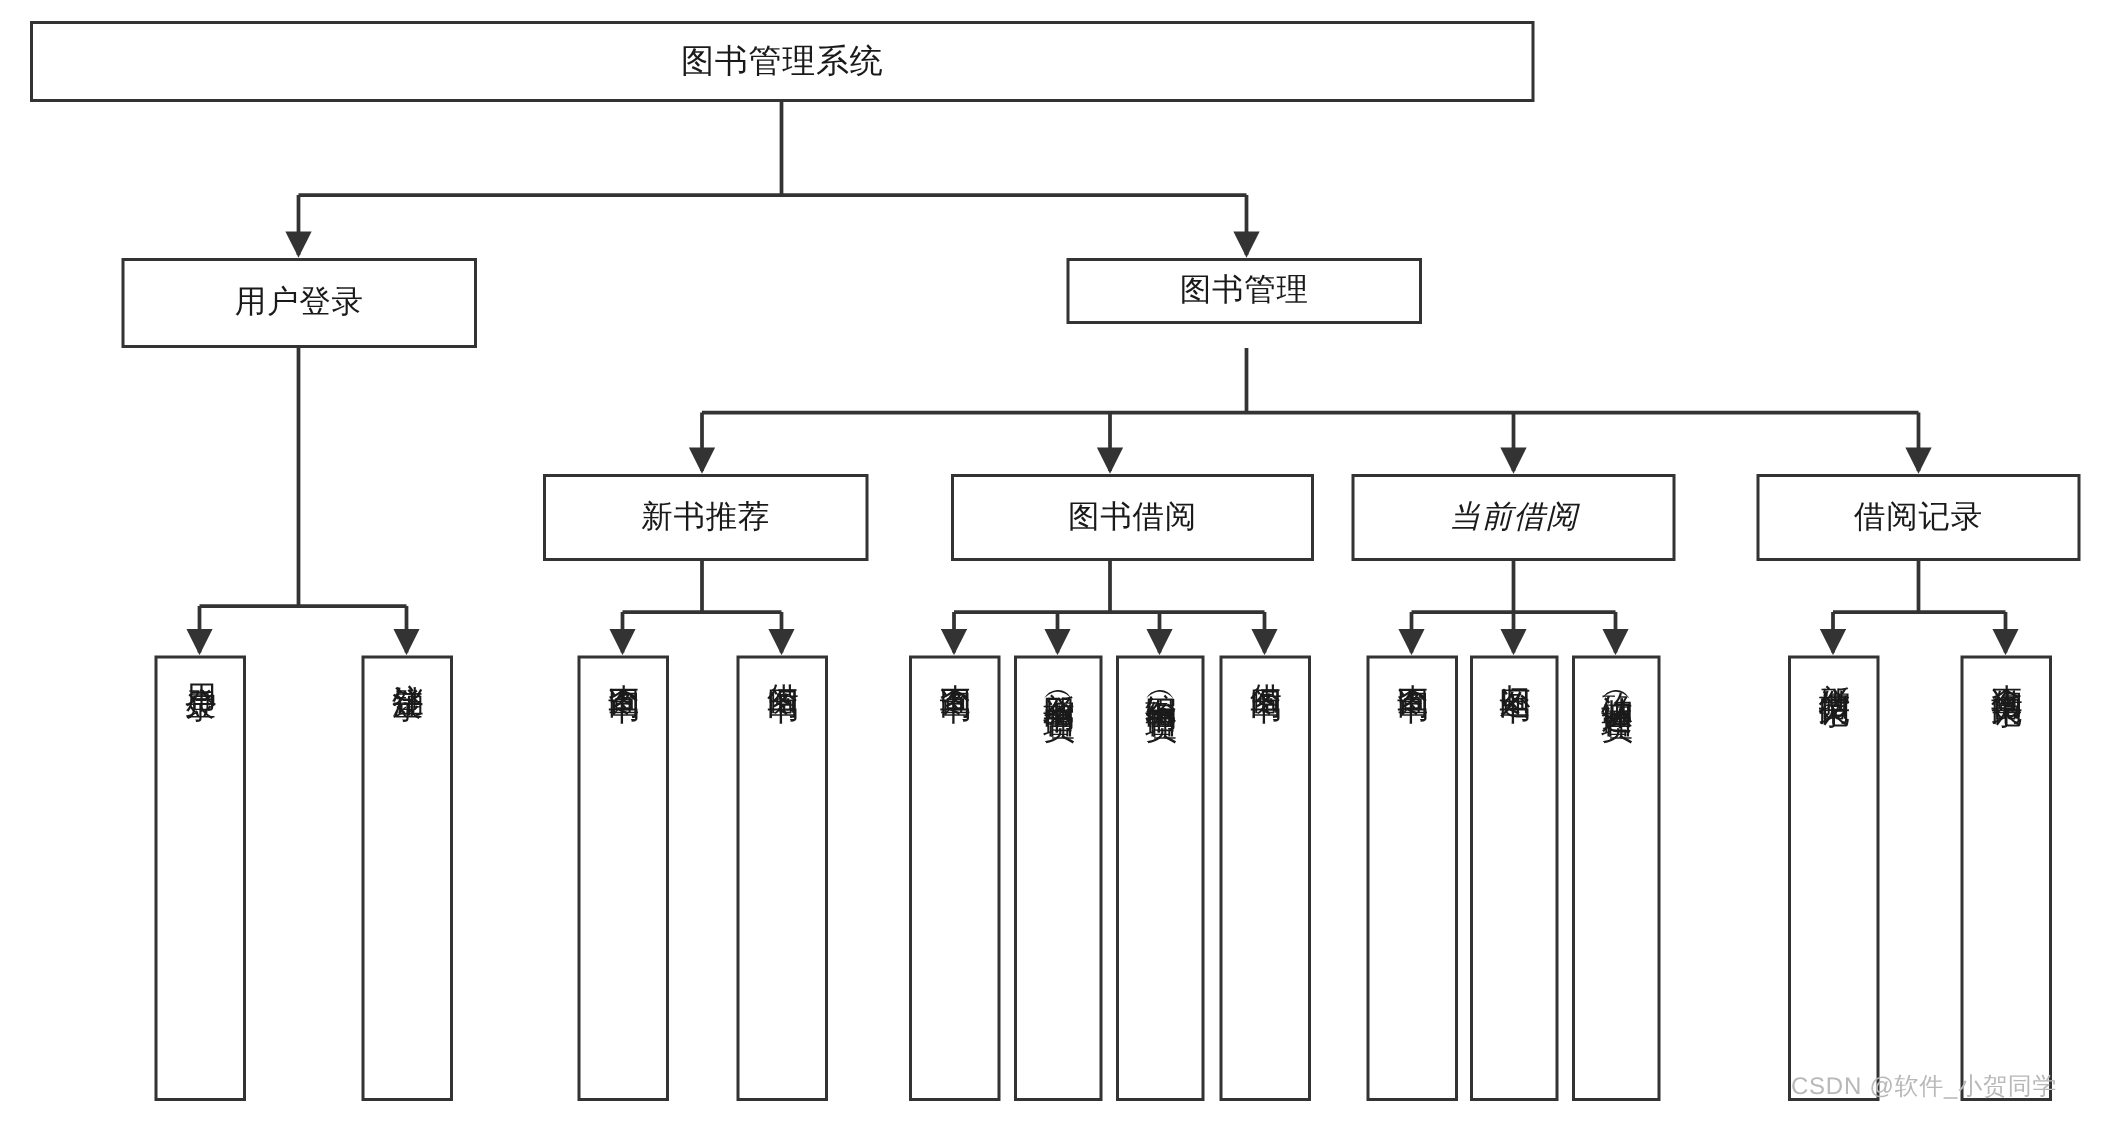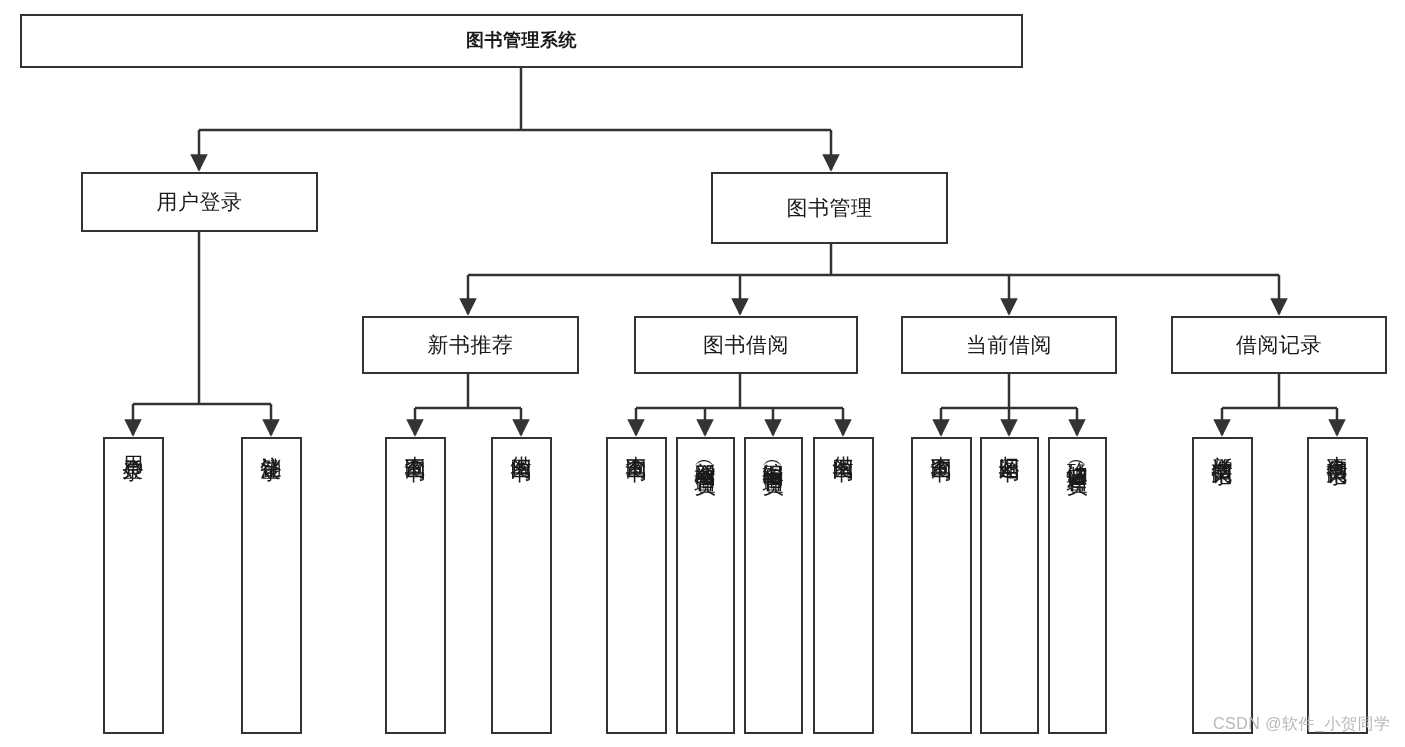--- a/index.html
+++ b/index.html
@@ -42,22 +42,21 @@
     line-height: 1.18;
     white-space: pre-line;
     color: #1a1a1a;
   }
   
   .node.horiz .node-label {
     font-size: 21px;
     letter-spacing: 0.5px;
   }
   .node.root .node-label {
-    font-size: 18px;
-    font-weight: bold;
+    font-size: 22px;
   }
   
   .node.vert {
     align-items: flex-start;
     justify-content: center;
     padding-top: 0;
   }
   .node.vert .node-label {
     writing-mode: vertical-rl;
     text-orientation: upright;
@@ -134,33 +133,33 @@
   </svg>
 
   <div class="node horiz root" style="left:20px; top:14px; width:1003px; height:54px;">
     <span class="node-label">图书管理系统</span>
   </div>
 
   <div class="node horiz" style="left:81px; top:172px; width:237px; height:60px;">
     <span class="node-label">用户登录</span>
   </div>
 
-  <div class="node horiz" style="left:711px; top:172px; width:237px; height:72px;">
+  <div class="node horiz" style="left:711px; top:172px; width:237px; height:44px;">
     <span class="node-label">图书管理</span>
   </div>
 
   <div class="node horiz" style="left:362px; top:316px; width:217px; height:58px;">
     <span class="node-label">新书推荐</span>
   </div>
 
-  <div class="node horiz" style="left:634px; top:316px; width:224px; height:58px;">
+  <div class="node horiz" style="left:634px; top:316px; width:242px; height:58px;">
     <span class="node-label">图书借阅</span>
   </div>
 
-  <div class="node horiz" style="left:901px; top:316px; width:216px; height:58px;">
+  <div class="node horiz" style="left:901px; top:316px; width:216px; height:58px;font-style:italic;">
     <span class="node-label">当前借阅</span>
   </div>
 
   <div class="node horiz" style="left:1171px; top:316px; width:216px; height:58px;align-items:center;">
     <span class="node-label">借阅记录</span>
   </div>
 
   <div class="node vert" style="left:103px; top:437px; width:61px; height:297px;">
     <span class="node-label">用户登录</span>
   </div>
@@ -206,15 +205,15 @@
   </div>
 
   <div class="node vert" style="left:1192px; top:437px; width:61px; height:297px;">
     <span class="node-label">新增借阅记录</span>
   </div>
 
   <div class="node vert" style="left:1307px; top:437px; width:61px; height:297px;">
     <span class="node-label">查询借阅记录</span>
   </div>
 
-  <div class="watermark" style="left:1194px; top:714px;padding-left:19px;">CSDN @软件_小贺同学</div>
+  <div class="watermark" style="left:1194px; top:714px;">CSDN @软件_小贺同学</div>
 
 </div>
 
 </body></html>

